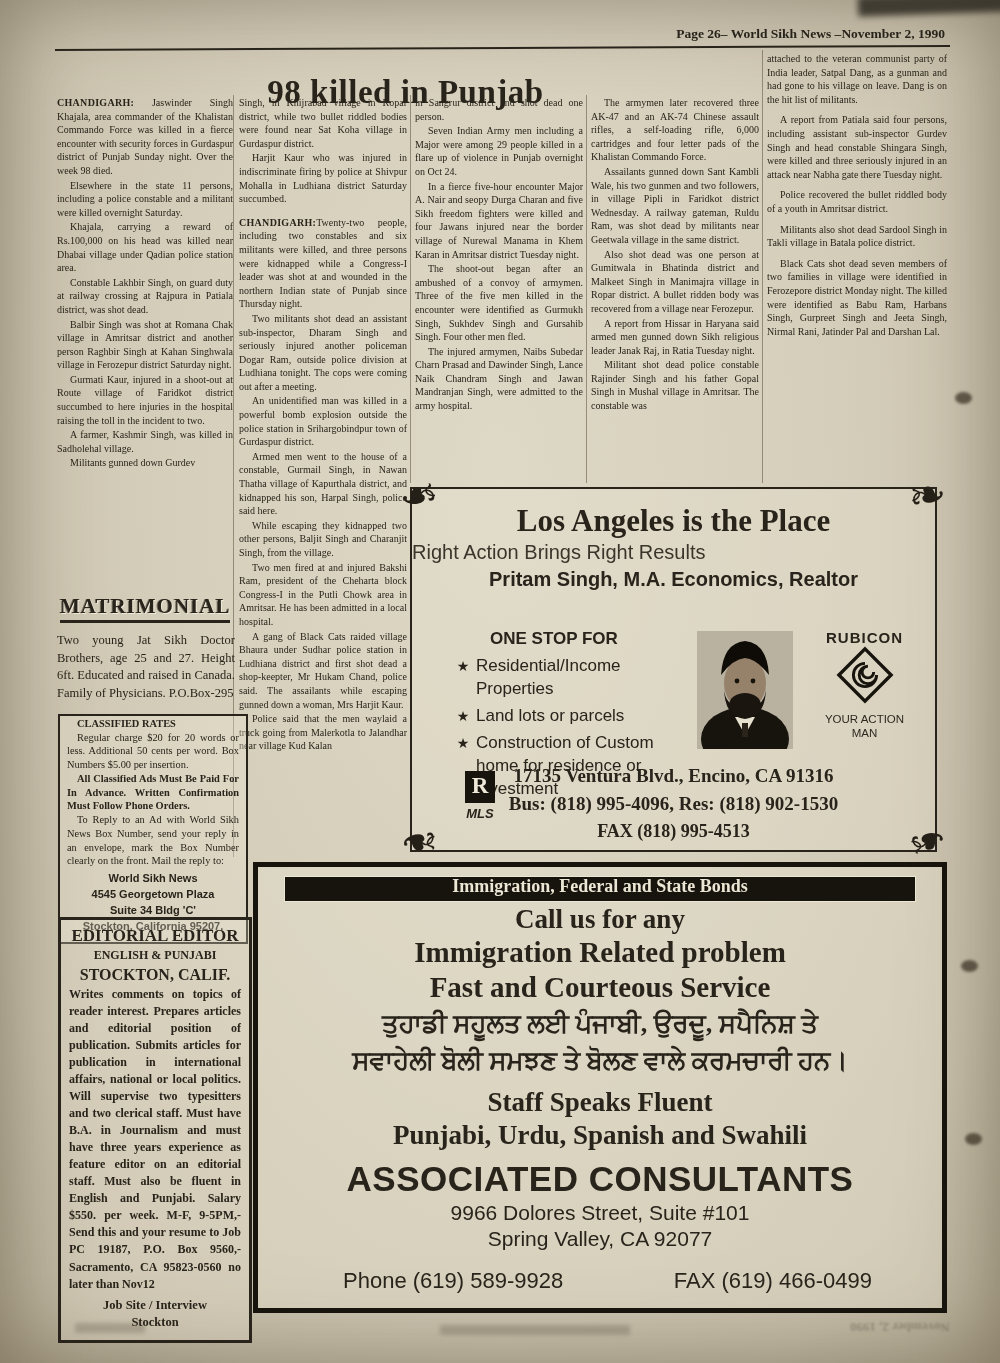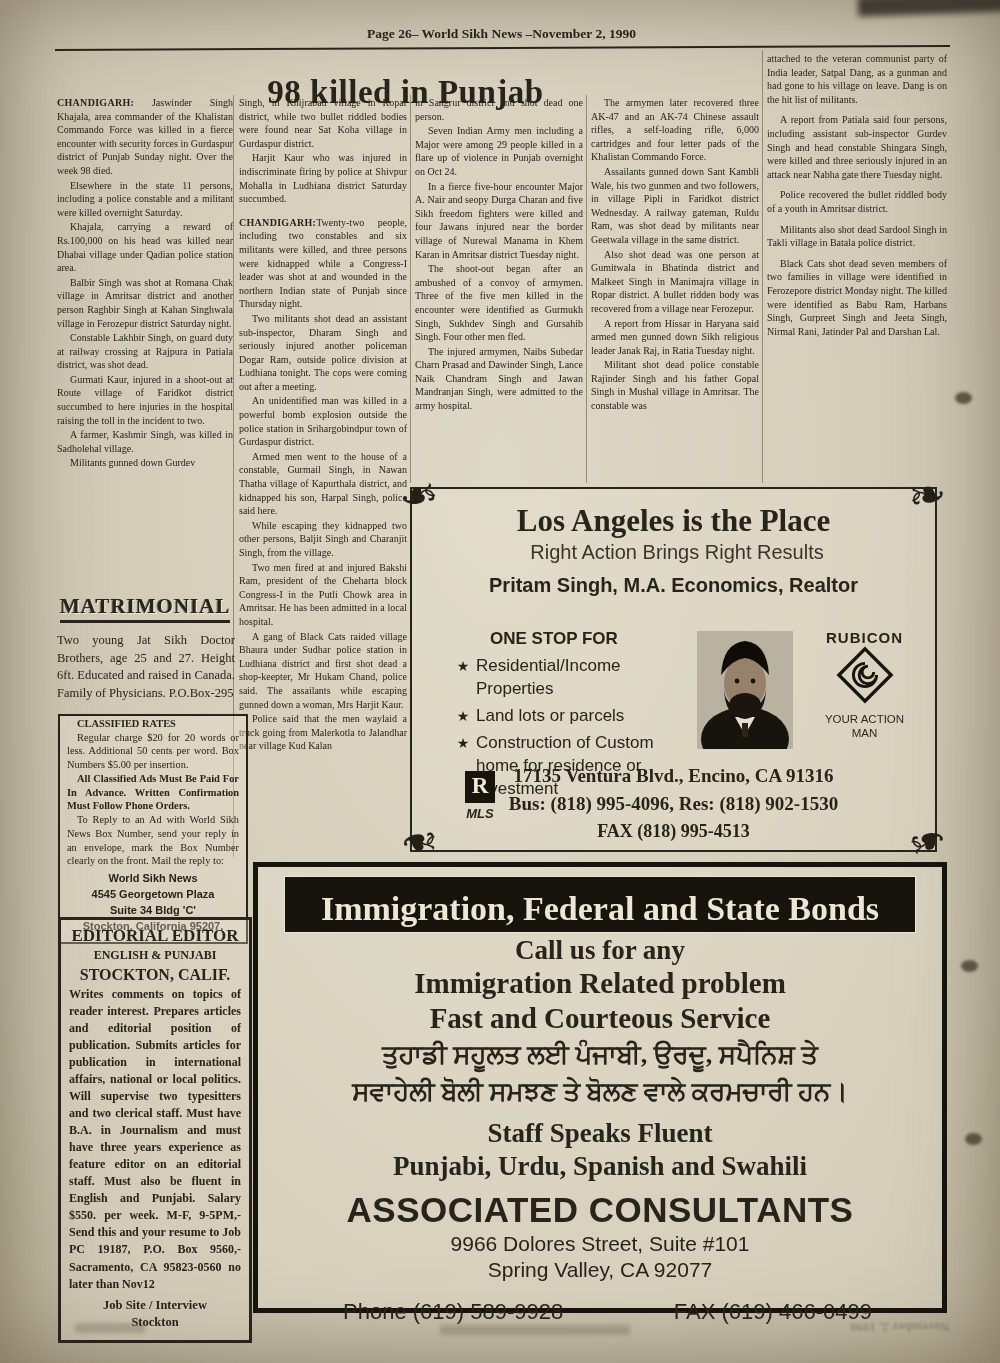--- a/index.html
+++ b/index.html
@@ -8,21 +8,21 @@
     background:
       radial-gradient(ellipse at 50% 35%, #ded8c6 0%, #d6cfbc 45%, #c9c1ac 80%, #b7ae97 100%);
     box-shadow:inset 0 0 90px rgba(70,58,35,.5);}
   .smudge-top{position:absolute;right:-8px;top:-6px;width:150px;height:20px;background:#2e2a22;
     transform:rotate(-2deg);filter:blur(3px);opacity:.85;}
   .holepunch{position:absolute;width:17px;height:12px;border-radius:50%;background:#463d2f;
     filter:blur(1.5px);opacity:.8;}
   .hp1{right:28px;top:392px;} .hp2{right:22px;top:960px;} .hp3{right:18px;top:1133px;}
 
   
-  .hdr{position:absolute;left:58px;right:55px;top:26px;display:flex;justify-content:center;
+  .hdr{position:absolute;left:58px;right:55px;top:26px;display:flex;justify-content:flex-end;
     font-weight:bold;font-size:13.5px;}
   .hdr-rule{position:absolute;left:55px;right:50px;top:47px;height:2px;background:#29241b;
     transform:rotate(-0.25deg);}
 
   .headline{position:absolute;left:233px;top:52px;width:345px;text-align:center;
     font-size:33px;font-weight:bold;letter-spacing:.5px;}
 
   
   .col{position:absolute;font-size:10px;line-height:1.36;text-align:justify;}
   .col p{margin:0 0 1px 0;text-indent:13px;}
@@ -68,23 +68,23 @@
   
   .read{position:absolute;left:410px;top:487px;width:523px;height:361px;border:2px solid #29241b;
     background:rgba(232,226,210,.35);}
   .flr{position:absolute;font-size:46px;color:#241f17;line-height:1;}
   .flr.tl{left:-12px;top:-16px;transform:scaleX(-1) rotate(10deg);}
   .flr.tr{right:-12px;top:-16px;transform:rotate(-10deg);}
   .flr.bl{left:-12px;bottom:-14px;transform:scaleX(-1) scaleY(-1) rotate(-10deg);}
   .flr.br{right:-12px;bottom:-14px;transform:scaleY(-1) rotate(10deg);}
   .re-t1{margin:14px 0 0;text-align:center;font-size:31px;font-weight:bold;}
   .re-t2{margin:0;text-align:center;font-size:31px;font-weight:bold;}
-  .re-sub{margin:2px 0 0;text-align:center;font-family:"Liberation Sans",sans-serif;
-    font-size:20px;color:#3a352b;padding-left:7px;}
-  .re-agent{margin:10px 0 0;text-align:center;font-family:"Liberation Sans",sans-serif;
+  .re-sub{margin:2px 0 0;font-family:"Liberation Sans",sans-serif;
+    font-size:20px;color:#3a352b;}
+  .re-agent{margin:4px 0 0;text-align:center;font-family:"Liberation Sans",sans-serif;
     font-size:20px;font-weight:bold;}
   .re-left{position:absolute;left:38px;top:140px;width:235px;
     font-family:"Liberation Sans",sans-serif;}
   .re-one{font-weight:bold;font-size:17px;margin:0 0 6px 40px;}
   .re-li{display:flex;font-size:17px;line-height:1.35;margin-bottom:4px;}
   .re-li .st{width:26px;flex:0 0 26px;text-align:center;font-size:14px;padding-top:2px;}
   .re-photo{position:absolute;left:285px;top:142px;width:96px;height:118px;}
   .re-rub{position:absolute;left:400px;top:140px;width:105px;text-align:center;
     font-family:"Liberation Sans",sans-serif;}
   .rub-name{font-weight:bold;font-size:15px;letter-spacing:1px;}
@@ -96,21 +96,21 @@
   .re-rlogo{position:absolute;left:48px;top:282px;width:40px;text-align:center;}
   .re-rbox{width:30px;height:32px;background:#17130d;color:#efe9d8;margin:0 auto;
     font-size:23px;font-weight:bold;line-height:30px;font-family:"Liberation Serif",serif;}
   .re-mls{font-family:"Liberation Sans",sans-serif;font-style:italic;font-weight:bold;
     font-size:13px;margin-top:3px;}
 
   
   .imm{position:absolute;left:253px;top:862px;width:684px;height:441px;border:5px solid #17130d;
     background:rgba(230,224,208,.4);text-align:center;}
   .imm-banner{margin:9px 26px 2px;background:#17130d;color:#ece6d4;font-weight:bold;
-    font-size:34px;padding:14px 0 5px;box-shadow:0 0 0 1px #ece6d4 inset;}
+    font-size:18px;padding:0 0 5px;box-shadow:0 0 0 1px #ece6d4 inset;}
   .imm-l1{font-weight:bold;font-size:27px;margin-top:2px;}
   .imm-l2{font-weight:bold;font-size:29px;margin-top:1px;}
   .imm-l3{font-weight:bold;font-size:29px;margin-top:2px;}
   .imm-pb{font-weight:bold;font-size:26px;margin-top:4px;line-height:1.25;}
   .imm-s1{font-weight:bold;font-size:27px;margin-top:10px;}
   .imm-s2{font-weight:bold;font-size:27px;margin-top:2px;}
   .imm-co{font-family:"Liberation Sans",sans-serif;font-weight:bold;font-size:35px;
     letter-spacing:.5px;margin-top:8px;}
   .imm-a{font-family:"Liberation Sans",sans-serif;font-size:21px;margin-top:2px;}
   .imm-ph{display:flex;justify-content:space-between;padding:0 70px 0 85px;
@@ -144,22 +144,22 @@
 
   <div class="vrule vr1"></div>
   <div class="vrule vr2"></div>
   <div class="vrule vr3"></div>
   <div class="vrule vr4"></div>
 
   <div class="col col1">
     <p class="noind"><b class="dl">CHANDIGARH:</b><span> Jaswinder Singh Khajala, area commander of the Khalistan Commando Force was killed in a fierce encounter with security forces in Gurdaspur district of Punjab Sunday night. Over the week 98 died.</span></p>
     <p>Elsewhere in the state 11 persons, including a police constable and a militant were killed overnight Saturday.</p>
     <p>Khajala, carrying a reward of Rs.100,000 on his head was killed near Dhabai village under Qadian police station area.</p>
+    <p>Constable Lakhbir Singh, on guard duty at railway crossing at Rajpura in Patiala district, was shot dead.</p>
     <p>Balbir Singh was shot at Romana Chak village in Amritsar district and another person Raghbir Singh at Kahan Singhwala village in Ferozepur district Saturday night.</p>
-    <p>Constable Lakhbir Singh, on guard duty at railway crossing at Rajpura in Patiala district, was shot dead.</p>
     <p>Gurmati Kaur, injured in a shoot-out at Route village of Faridkot district succumbed to here injuries in the hospital raising the toll in the incident to two.</p>
     <p>A farmer, Kashmir Singh, was killed in Sadholehal village.</p>
     <p>Militants gunned down Gurdev</p>
   </div>
 
   <div class="col col2">
     <p class="noind">Singh, in Khijrabad village in Ropar district, while two bullet riddled bodies were found near Sat Koha village in Gurdaspur district.</p>
     <p>Harjit Kaur who was injured in indiscriminate firing by police at Shivpur Mohalla in Ludhiana district Saturday succumbed.</p>
     <p class="noind" style="margin-top:10px;"><b class="dl">CHANDIGARH:</b><span>Twenty-two people, including two constables and six militants were killed, and three persons were kidnapped while a Congress-I leader was shot at and wounded in the northern Indian state of Punjab since Thursday night.</span></p>
     <p>Two militants shot dead an assistant sub-inspector, Dharam Singh and seriously injured another policeman Dogar Ram, outside police division at Ludhiana tonight. The cops were coming out after a meeting.</p>

